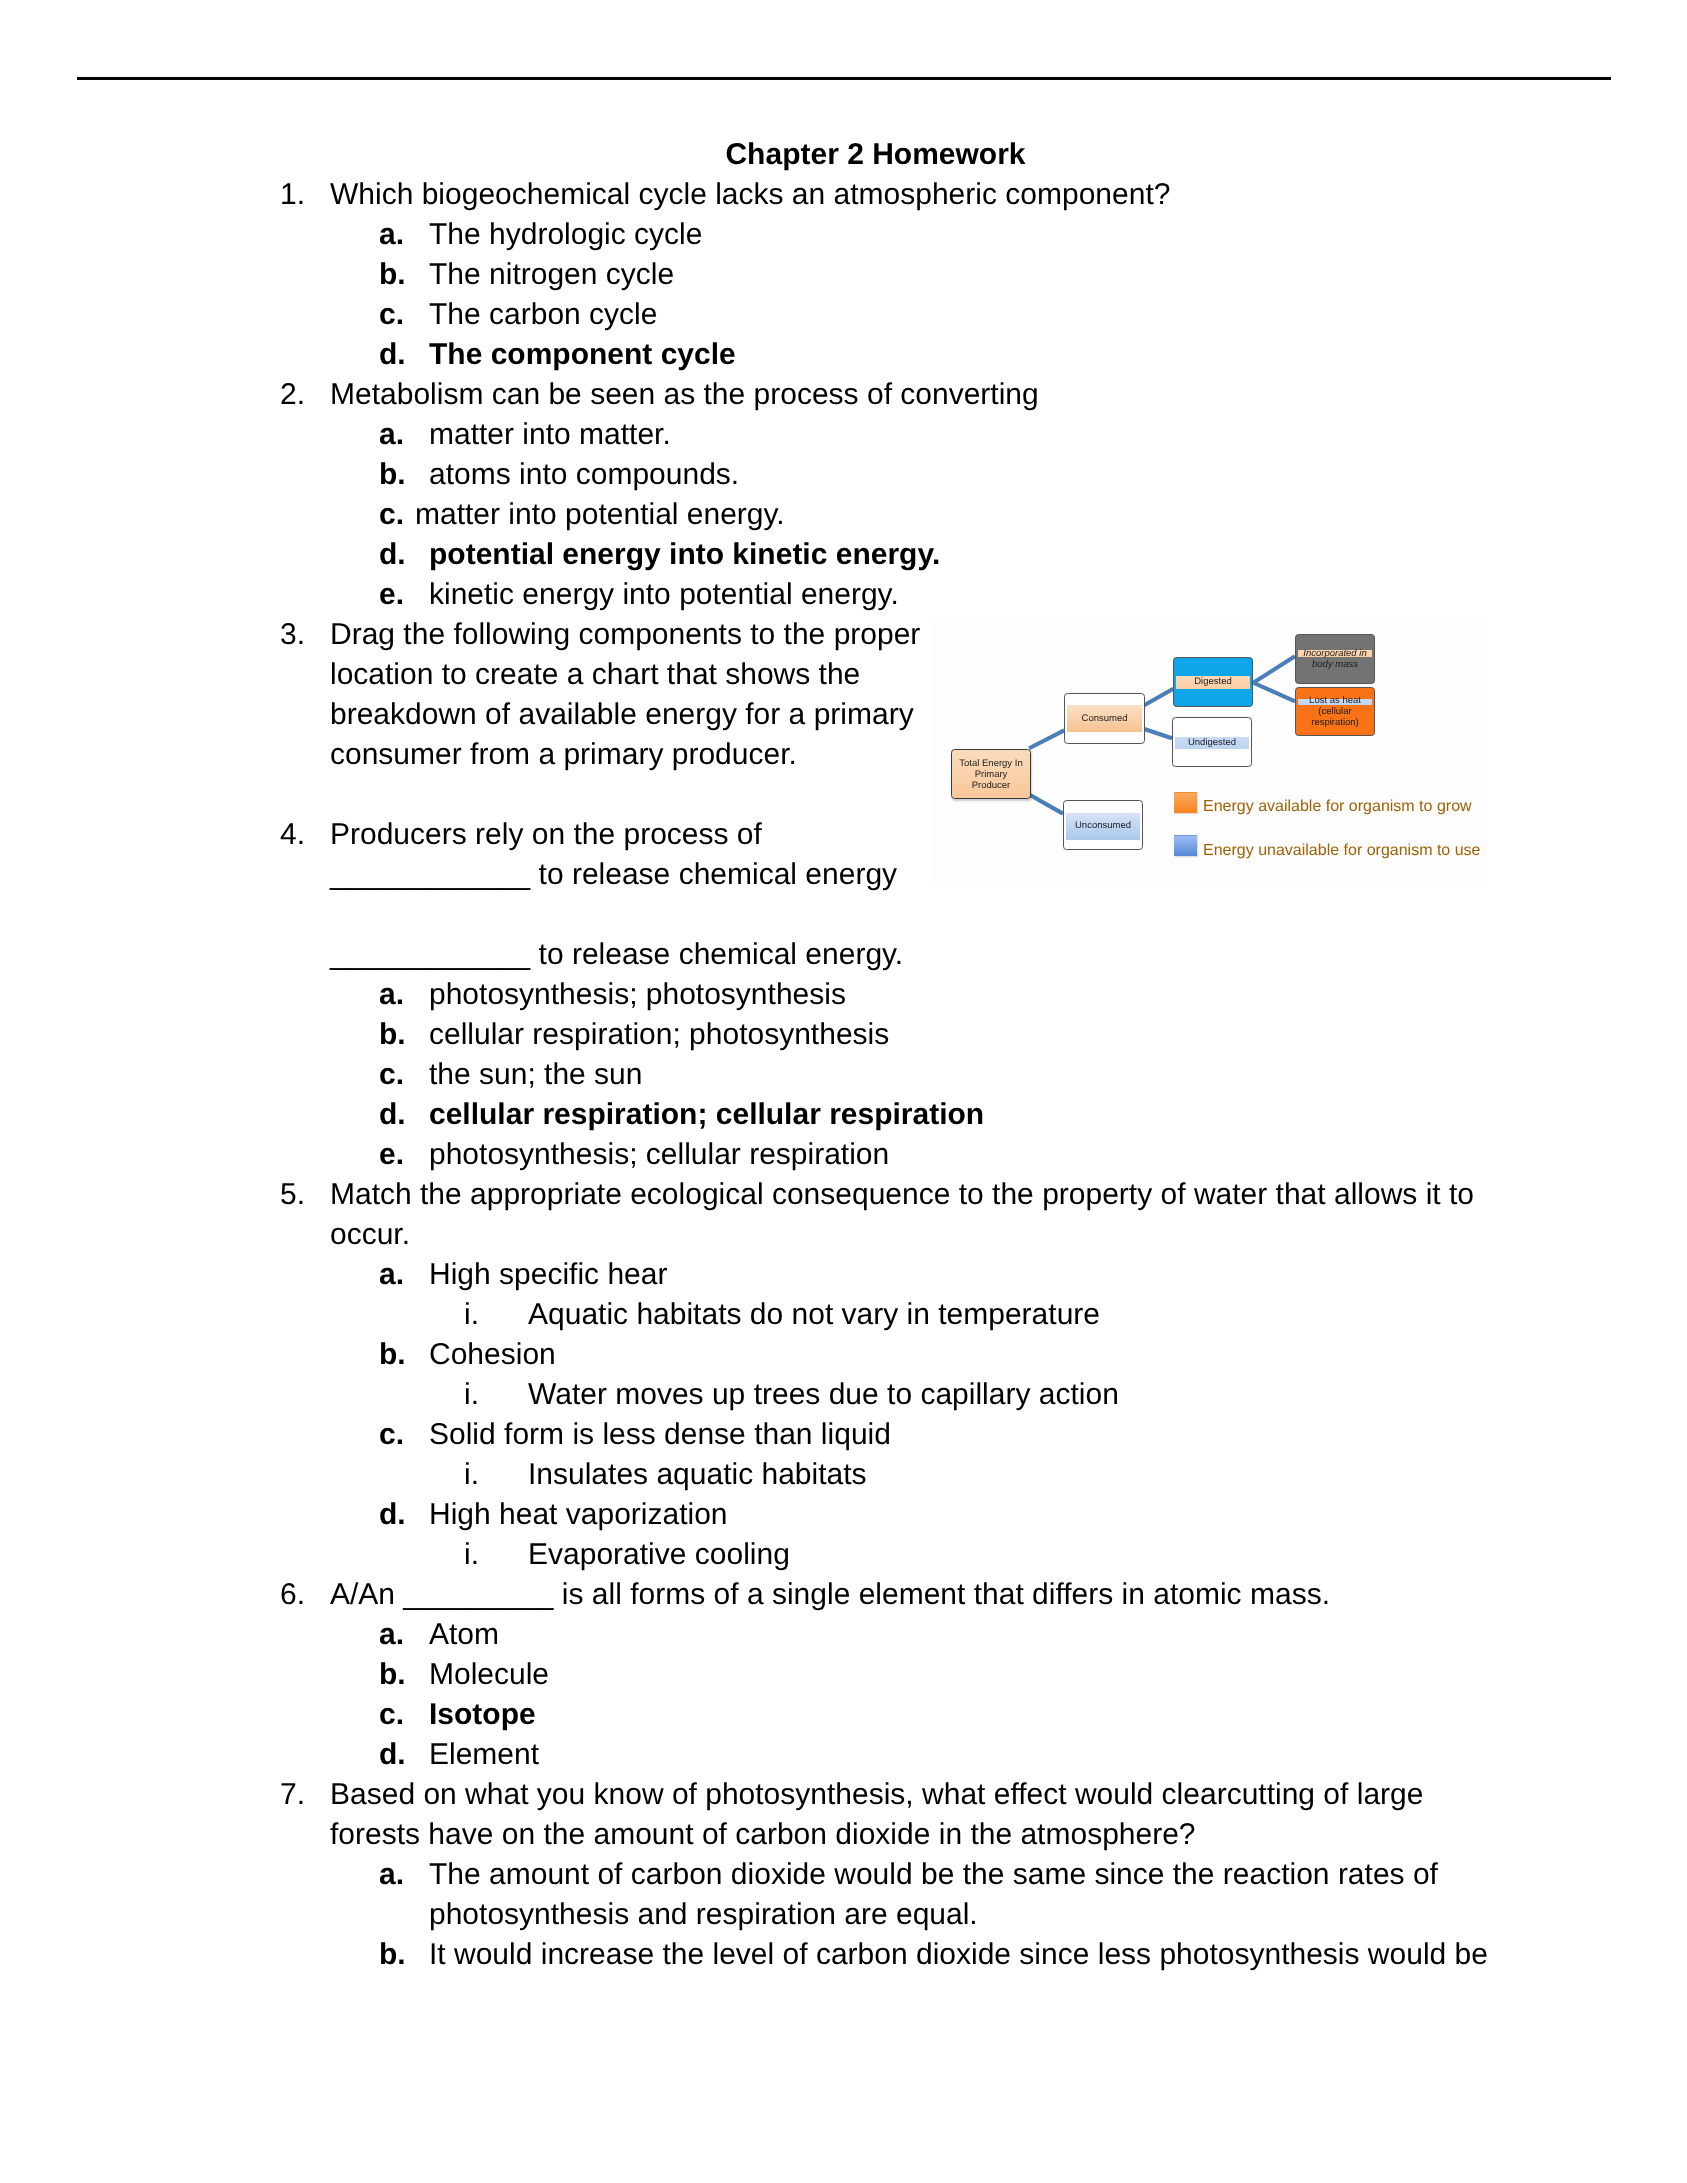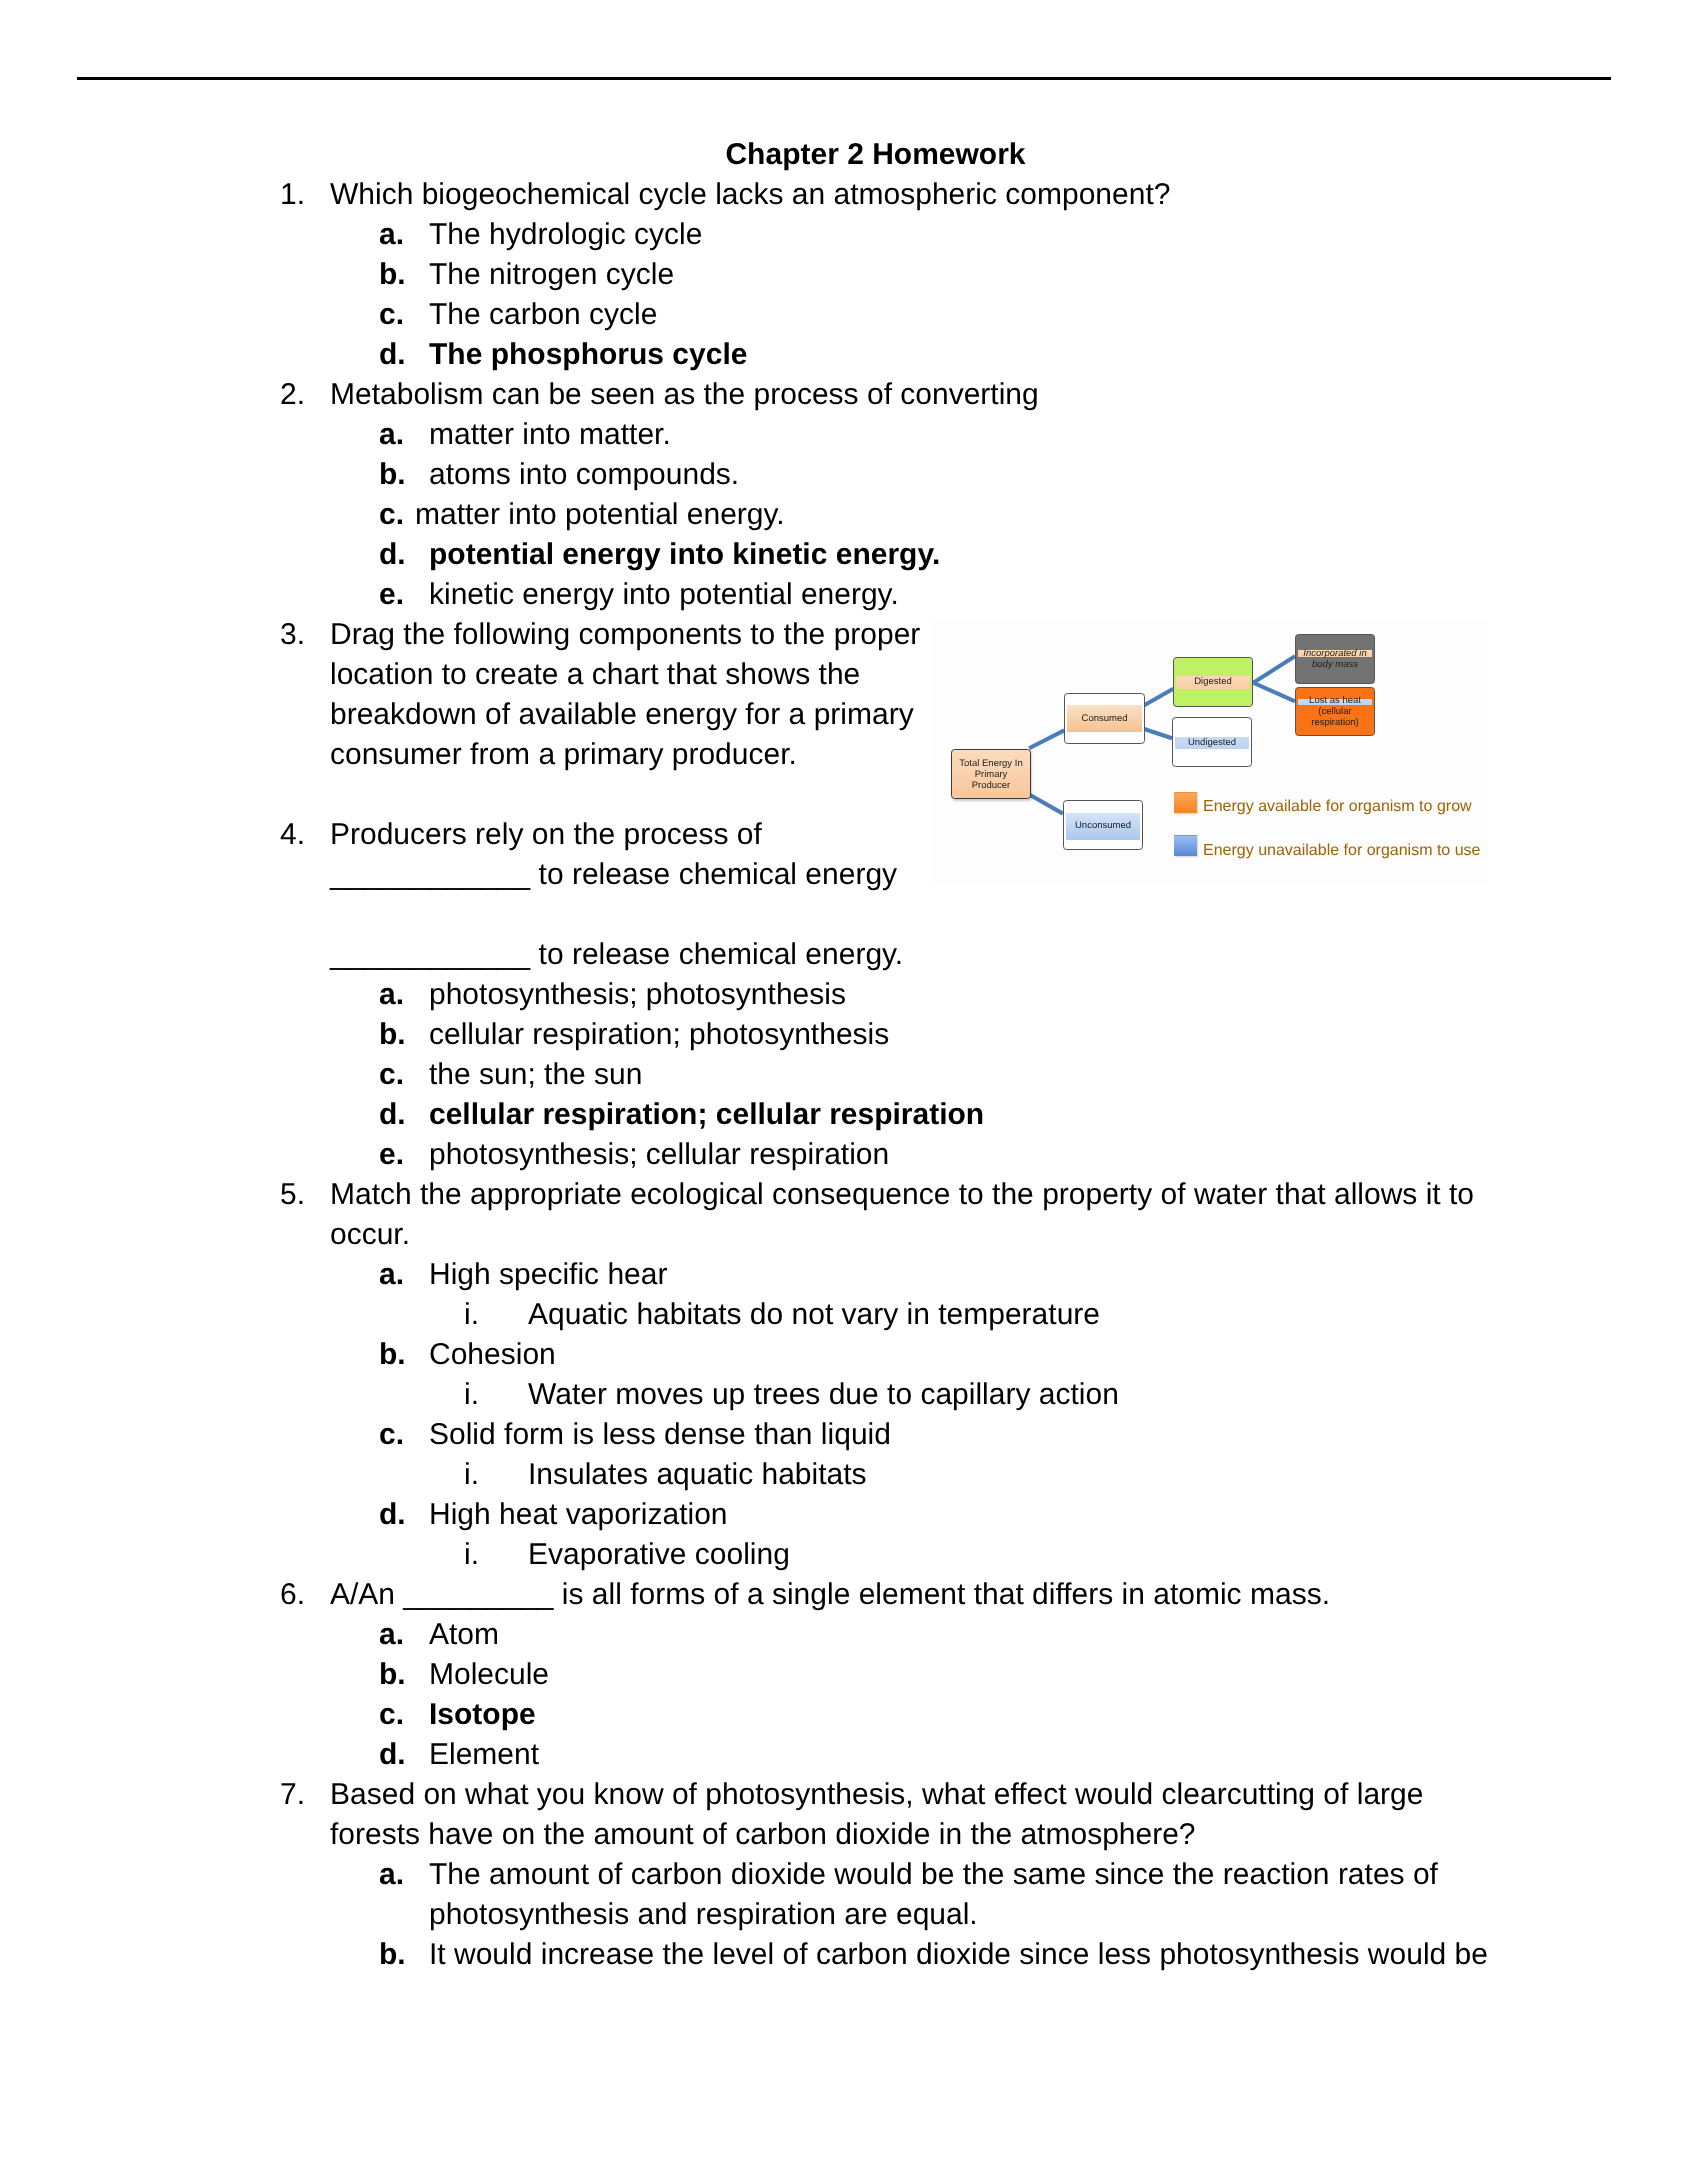--- a/index.html
+++ b/index.html
@@ -42,21 +42,21 @@
       <div class="title" style="top: 135px;">Chapter 2 Homework</div>
       <div class="num" style="left: 248px; top: 175px;">1.</div>
       <div class="line" style="left: 298px; top: 175px;">Which biogeochemical cycle lacks an atmospheric component?</div>
       <div class="num bold" style="left: 347px; top: 215px;">a.</div>
       <div class="line" style="left: 397px; top: 215px;">The hydrologic cycle</div>
       <div class="num bold" style="left: 347px; top: 255px;">b.</div>
       <div class="line" style="left: 397px; top: 255px;">The nitrogen cycle</div>
       <div class="num bold" style="left: 347px; top: 295px;">c.</div>
       <div class="line" style="left: 397px; top: 295px;">The carbon cycle</div>
       <div class="num bold" style="left: 347px; top: 335px;">d.</div>
-      <div class="line bold" style="left: 397px; top: 335px;">The phosphorus cycle</div>
+      <div class="line bold" style="left: 397px; top: 335px;">The component cycle</div>
       <div class="num" style="left: 248px; top: 375px;">2.</div>
       <div class="line" style="left: 298px; top: 375px;">Metabolism can be seen as the process of converting</div>
       <div class="num bold" style="left: 347px; top: 415px;">a.</div>
       <div class="line" style="left: 397px; top: 415px;">matter into matter.</div>
       <div class="num bold" style="left: 347px; top: 455px;">b.</div>
       <div class="line" style="left: 397px; top: 455px;">atoms into compounds.</div>
       <div class="num bold" style="left: 347px; top: 495px;">c.</div>
       <div class="line" style="left: 383px; top: 495px;">matter into potential energy.</div>
       <div class="num bold" style="left: 347px; top: 535px;">d.</div>
       <div class="line bold" style="left: 397px; top: 535px;">potential energy into kinetic energy.</div>
@@ -143,21 +143,21 @@
             <div class="dg-text" style="color: rgb(29, 29, 29); top: 19px;">
               <div>Consumed</div>
             </div>
           </div>
           <div class="dg-box" style="left: 131px; top: 179px; width: 80px; height: 50px; background: rgb(255, 255, 255); border-color: rgb(84, 84, 84);">
             <div class="dg-band" style="top: 12px; height: 26.5px; background: linear-gradient(rgb(213, 227, 248) 0%, rgb(171, 200, 236) 100%);"></div>
             <div class="dg-text" style="color: rgb(29, 29, 29); top: 18.7px;">
               <div>Unconsumed</div>
             </div>
           </div>
-          <div class="dg-box" style="left: 241px; top: 36px; width: 80px; height: 50px; background: #bef264; border-color: rgb(84, 84, 84);">
+          <div class="dg-box" style="left: 241px; top: 36px; width: 80px; height: 50px; background: #0ea5e9; border-color: rgb(84, 84, 84);">
             <div class="dg-band" style="top: 18px; height: 12.6px; background: linear-gradient(rgb(251, 216, 181) 0%, rgb(249, 205, 165) 100%);"></div>
             <div class="dg-text" style="color: rgb(29, 29, 29); top: 18.4px;">
               <div>Digested</div>
             </div>
           </div>
           <div class="dg-box" style="left: 240px; top: 96px; width: 80px; height: 50px; background: rgb(255, 255, 255); border-color: rgb(84, 84, 84);">
             <div class="dg-band" style="top: 19px; height: 12px; background: linear-gradient(rgb(200, 220, 246) 0%, rgb(188, 211, 242) 100%);"></div>
             <div class="dg-text" style="color: rgb(29, 29, 29); top: 18.7px;">
               <div>Undigested</div>
             </div>

